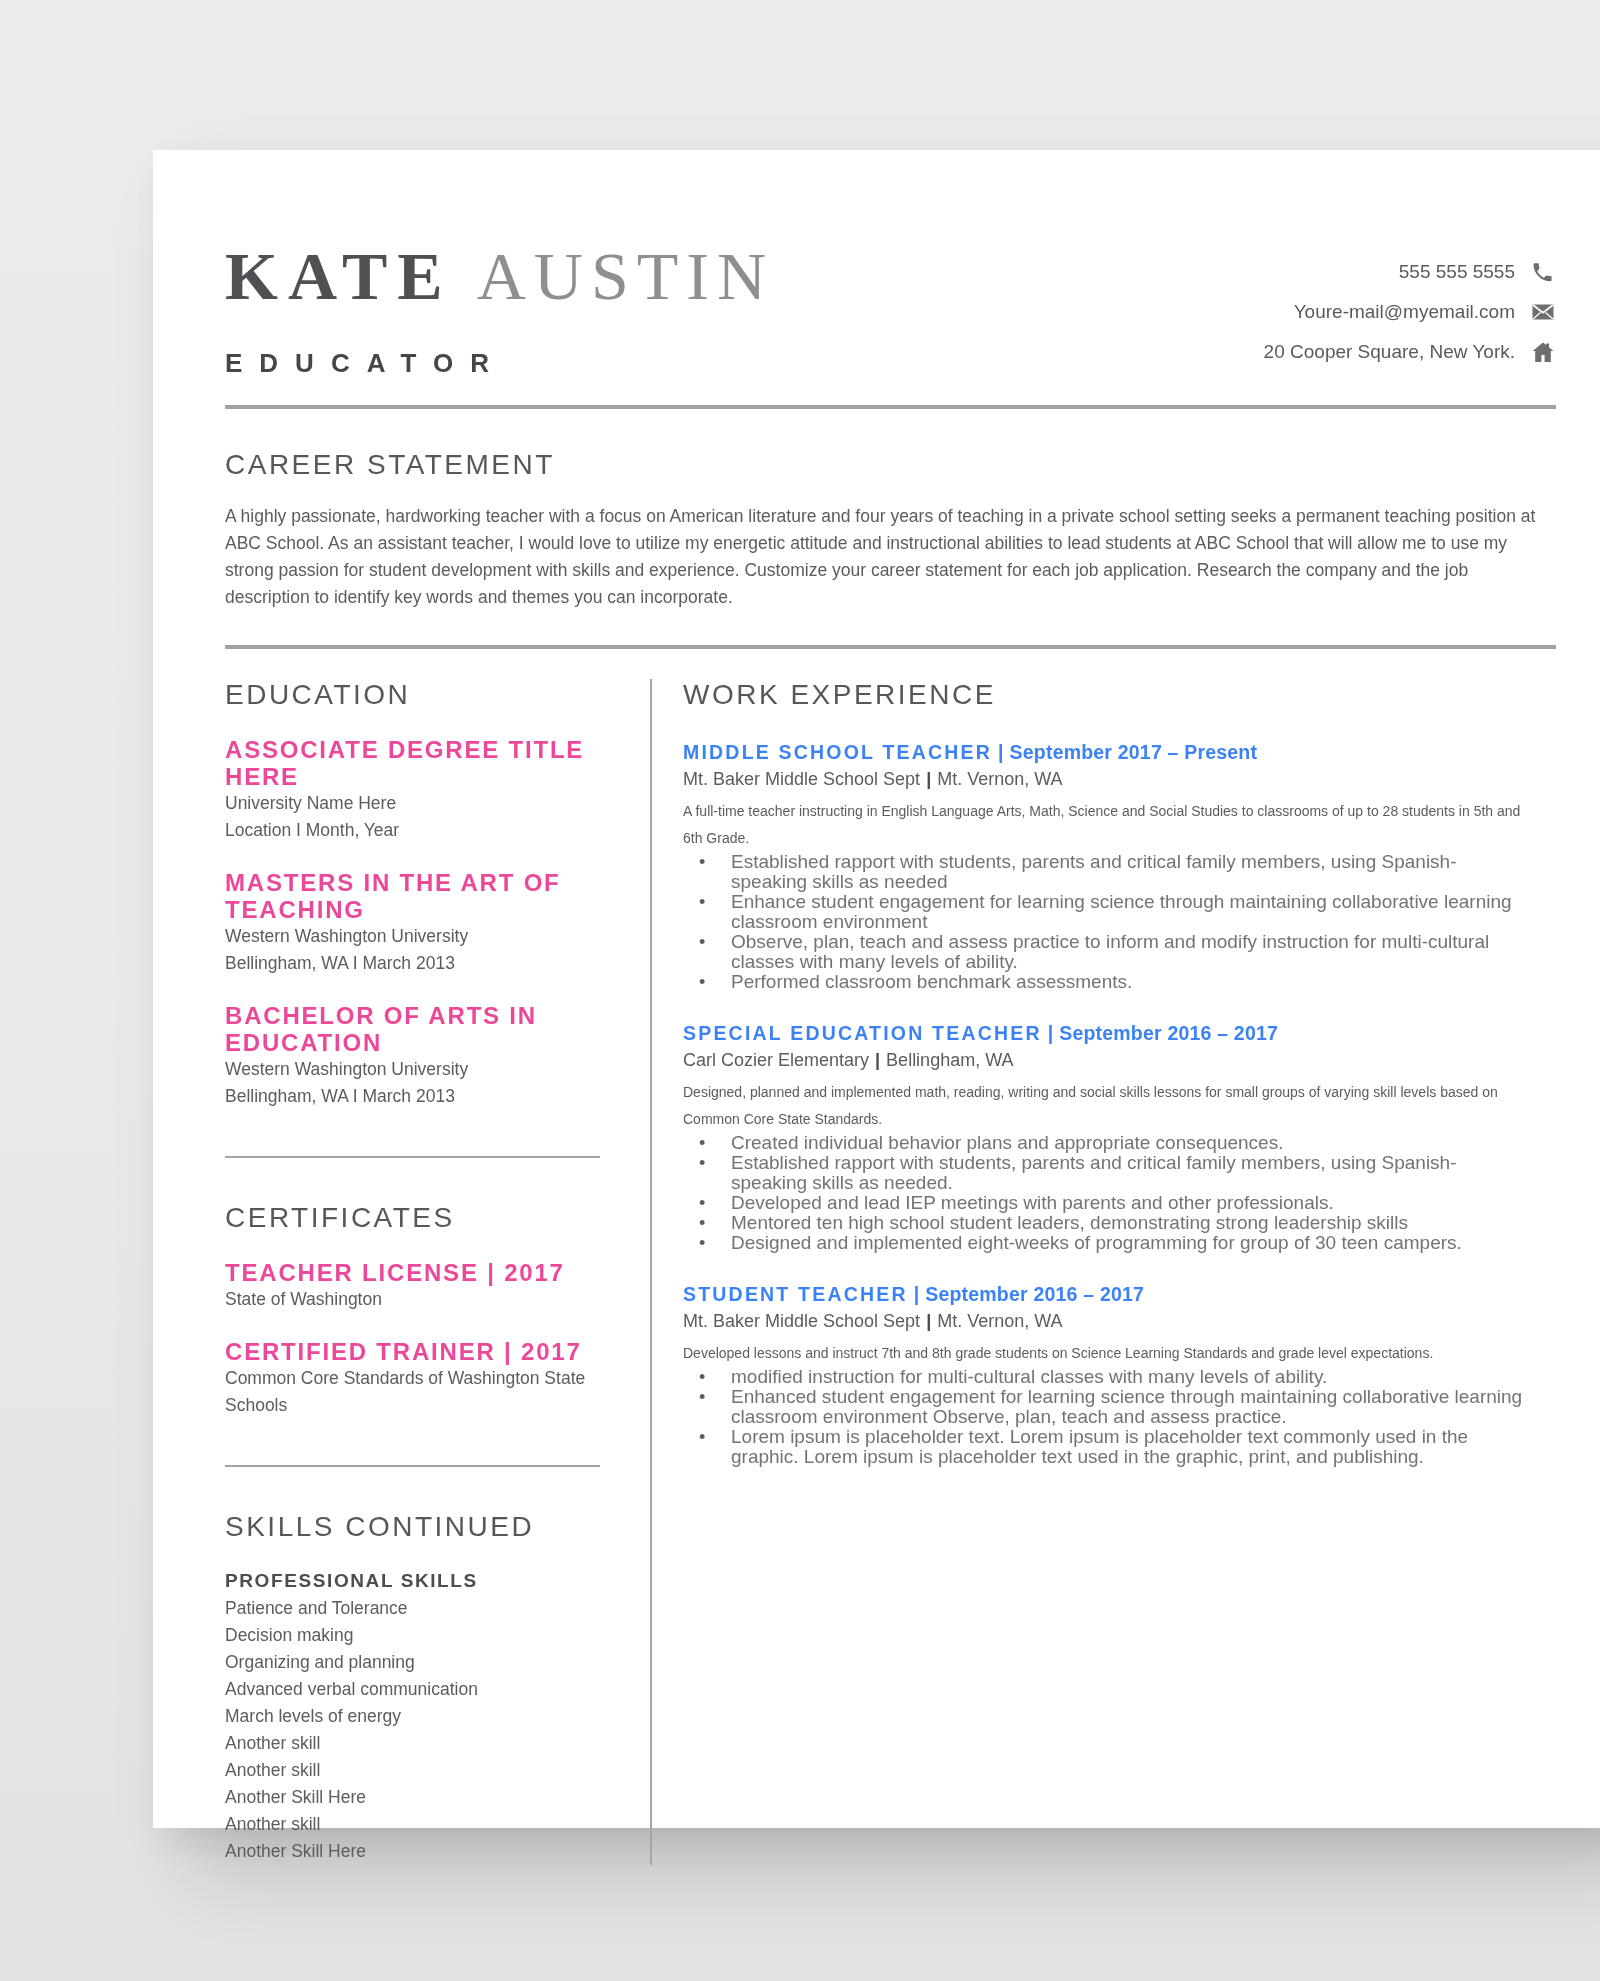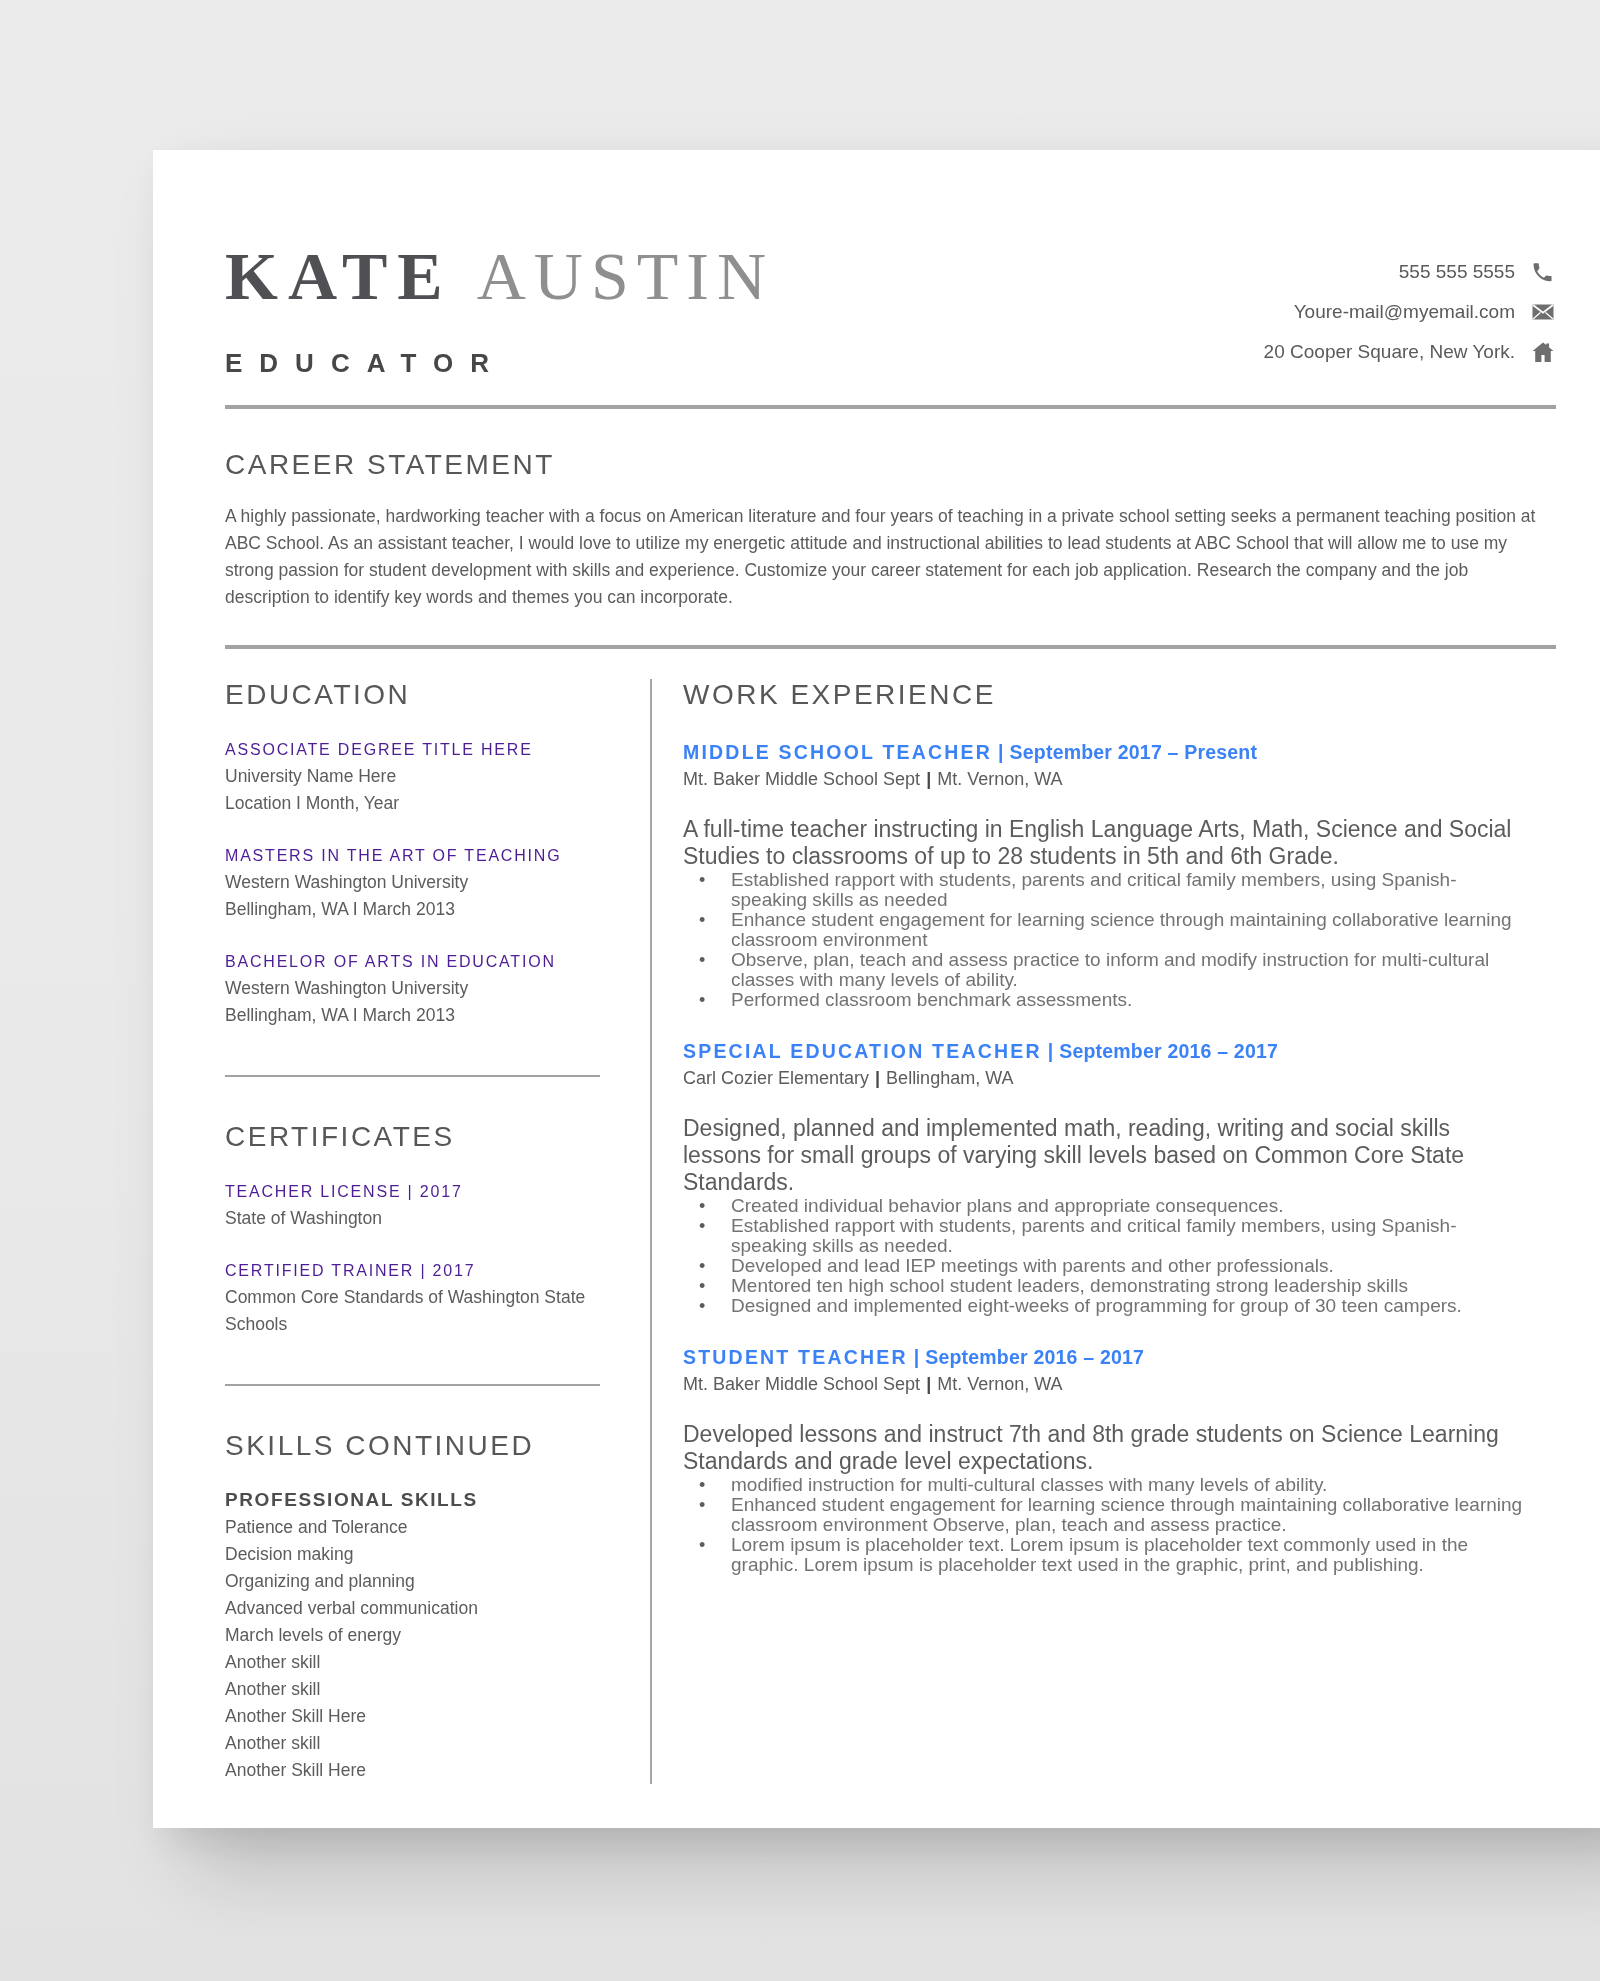--- a/index.html
+++ b/index.html
@@ -52,36 +52,36 @@
   
   .columns{display:flex;margin-top:30px;}
   .col-left{
     width:427px;box-sizing:border-box;border-right:2px solid #a6a6a6;
     padding-right:24px;flex:none;
   }
   .col-right{flex:1;box-sizing:border-box;padding-left:31px;padding-right:25px;}
   
   .item{margin-top:25px;}
   .item-head{
-    font-size:16px;font-weight:400;letter-spacing:1.8px;color:#4c1d95;
+    font-size:24px;font-weight:700;letter-spacing:1.8px;color:#ec4899;
     line-height:27px;
   }
   .item-line{font-size:17.5px;line-height:27px;color:#5c5c5c;}
   .sub-sec-title{margin-top:44px;}
   .skills-head{margin-top:24px;font-size:19px;font-weight:700;letter-spacing:1.6px;color:#4d4d4d;line-height:28px;}
   .skill-line{font-size:17.5px;line-height:27px;color:#5c5c5c;}
   
   .job{margin-top:27px;}
   .job-head{font-size:19.5px;line-height:28px;color:#3b82f6;font-weight:700;}
   .job-role{letter-spacing:2.2px;}
   .job-pipe{font-weight:700;padding:0 6px;}
   .job-dates{letter-spacing:0.2px;}
   .job-sub{font-size:18px;line-height:27px;color:#5c5c5c;}
   .job-sub .job-pipe{color:#4a4a4a;}
-  .job-summary{margin-top:23px;font-size:23px;line-height:27px;color:#5c5c5c;}
+  .job-summary{margin-top:5px;font-size:14px;line-height:27px;color:#5c5c5c;}
   ul.bullets{list-style:none;margin:0;padding:0;}
   ul.bullets li{
     position:relative;padding-left:48px;font-size:19px;line-height:20px;color:#737373;
   }
   ul.bullets li::before{
     content:"•";position:absolute;left:16px;top:0;color:#5c5c5c;font-size:18px;
   }
 </style>
 </head>
 <body>

